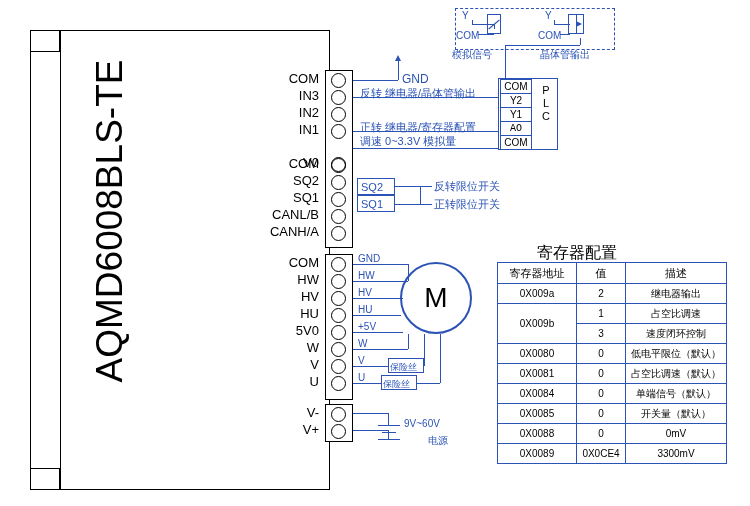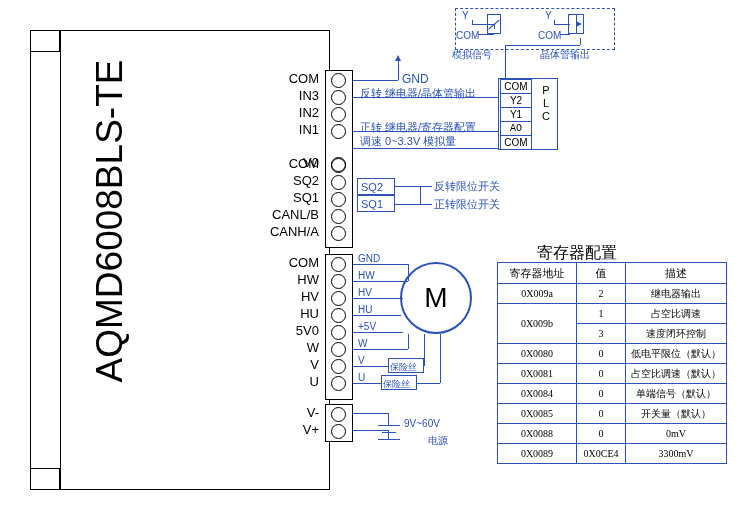--- a/index.html
+++ b/index.html
@@ -91,21 +91,20 @@
     text-align:center;
     font-size:28px;
     line-height:68px;
     color:#000;
   }
   
   #reg-title{left:497px;top:243px;font-size:16px;margin-left:40px;}
   #reg-table{
     left:497px;top:262px;border-collapse:collapse;
     font-size:10px;
-    font-family:Liberation Serif, serif;
   }
   #reg-table td,#reg-table th{
     border:1px solid #2b53b5;
     text-align:center;
     padding:0;
     height:19px;
     color:#000;
     font-weight:normal;
   }
   #reg-table th{height:20px;font-size:11px;}

